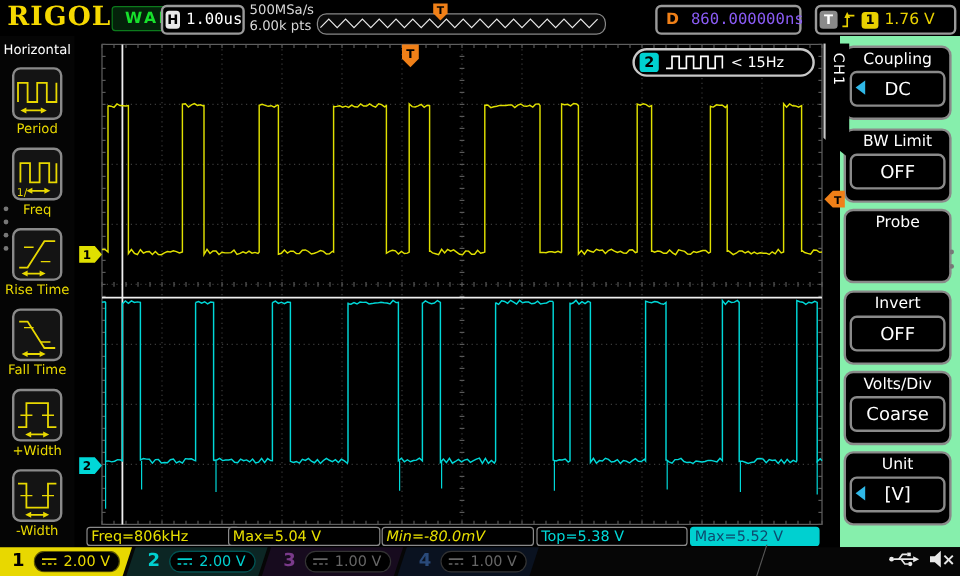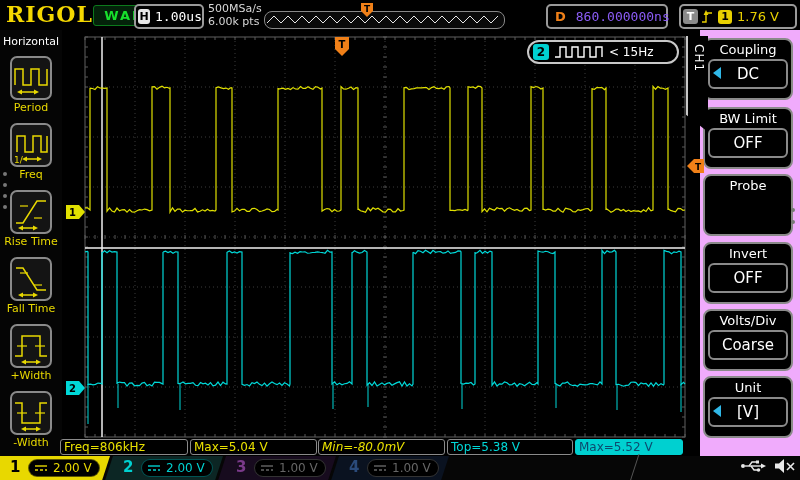--- a/index.html
+++ b/index.html
@@ -31,21 +31,21 @@
   #t-level{color:#e8d000;font-size:13px;margin-left:5px;}
   
   #left-sidebar{position:absolute;left:0;top:30px;width:62px;height:426px;background:#050505;z-index:2;}
   #left-title{color:#fff;font-size:11px;text-align:center;margin-top:5px;}
   .lm-item{position:absolute;left:0;width:62px;text-align:center;}
   .lm-iconbox{margin:0 auto;width:42px;height:44px;background:#141414;border:2px solid #8a8a8a;
         border-radius:7px;box-sizing:border-box;}
   .lm-label{color:#e8d800;font-size:11px;margin-top:1px;white-space:nowrap;}
   .page-dot{position:absolute;width:4px;height:4px;border-radius:2px;background:#777;}
   
-  #right-sidebar{position:absolute;left:700px;top:30px;width:100px;height:426px;background:#f0abfc;z-index:2;}
+  #right-sidebar{position:absolute;left:700px;top:30px;width:100px;height:426px;background:#86efac;z-index:2;}
   .menu-group{position:absolute;left:3px;width:90px;height:62px;border:2px solid #8a8a8a;
         border-radius:8px;background:#000;box-sizing:border-box;}
   .mg-title{color:#fff;font-size:13px;text-align:center;margin-top:2px;}
   .mg-value{position:relative;margin:2px 3px 0 3px;height:30px;border:2px solid #8a8a8a;border-radius:6px;
         box-sizing:border-box;color:#fff;font-size:15px;text-align:center;line-height:26px;background:#000;}
   .mg-arrow{position:absolute;left:3px;top:6px;width:0;height:0;border-top:6px solid transparent;
         border-bottom:6px solid transparent;border-right:8px solid #30b8e8;}
   
   #wave-svg{position:absolute;left:0;top:0;z-index:3;pointer-events:none;}
   #trig-badge{position:absolute;left:527px;top:40px;width:152px;height:24px;background:#000;
@@ -568,21 +568,21 @@
   <div id="trig-badge">
     <div id="trig-badge-chip" style="background: rgb(0, 208, 208);">2</div>
     <svg width="48" height="14" viewBox="0 0 48 14" style="margin-left:6px">
       <polyline points="0,12 5,12 5,2 11,2 11,12 17,12 17,2 23,2 23,12 29,12 29,2 35,2 35,12 41,12 41,2 47,2 47,12" fill="none" stroke="#fff" stroke-width="1.4"></polyline>
     </svg>
     <div id="trig-badge-text">&lt; 15Hz</div>
   </div>
 
   <div id="ch1-tab"><span>CH1</span></div>
 
-  <div class="meas-box" style="left: 60px; width: 128px; color: rgb(232, 224, 0);">Freq=806kHz</div>
+  <div class="meas-box" style="left: 72px; width: 128px; color: rgb(232, 224, 0);">Freq=806kHz</div>
   <div class="meas-box" style="left: 190px; width: 127px; color: rgb(232, 224, 0);">Max=5.04 V</div>
   <div class="meas-box" style="left: 318px; width: 127px; color: rgb(232, 224, 0); font-style: italic;">Min=-80.0mV</div>
   <div class="meas-box" style="left: 447px; width: 126px; color: rgb(0, 216, 216);">Top=5.38 V</div>
   <div class="meas-box" style="left: 575px; width: 108px; color: #0c4a6e; background: rgb(0, 208, 208); border-color: rgb(0, 208, 208);">Max=5.52 V</div>
 
   <div id="channel-bar">
     <div class="ch-tab" style="left: 0px; width: 110px; background: rgb(232, 216, 0);">
       <div class="ch-tab-inner">
         <span class="ch-num" style="color: rgb(0, 0, 0);">1</span>
         <span class="ch-valbox" style="border: 1px solid rgba(232, 216, 0, 0.4);">

